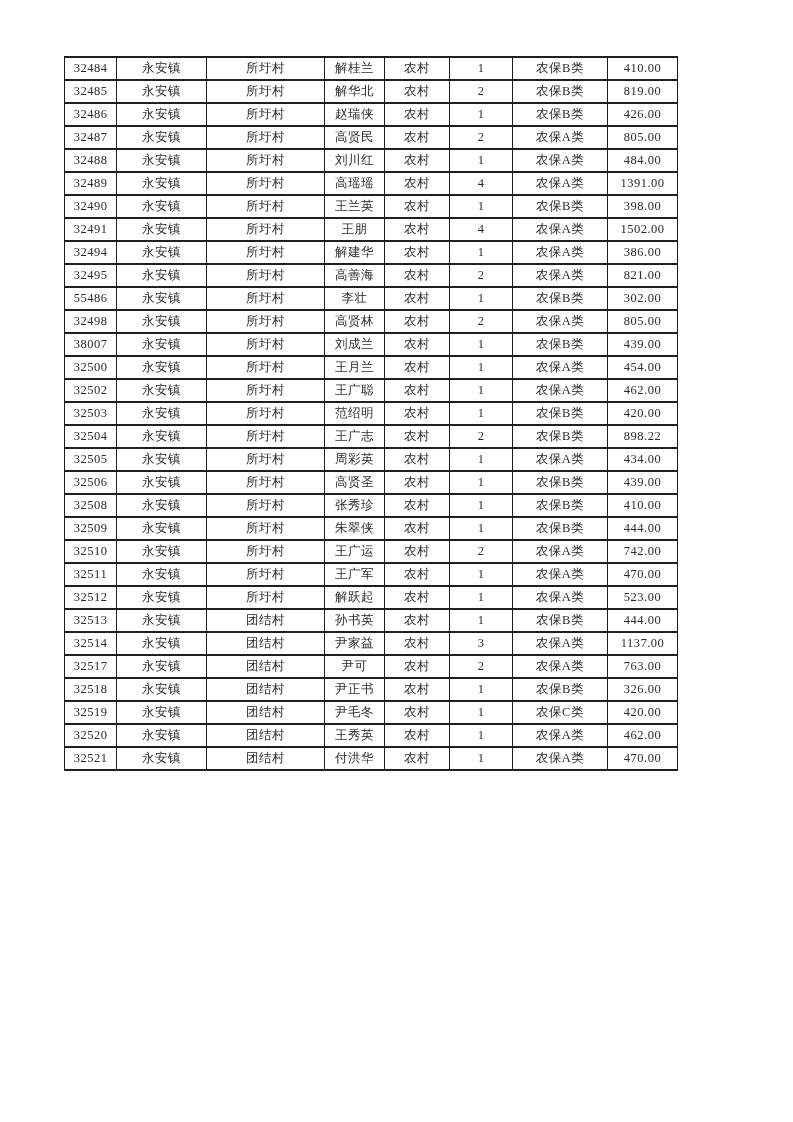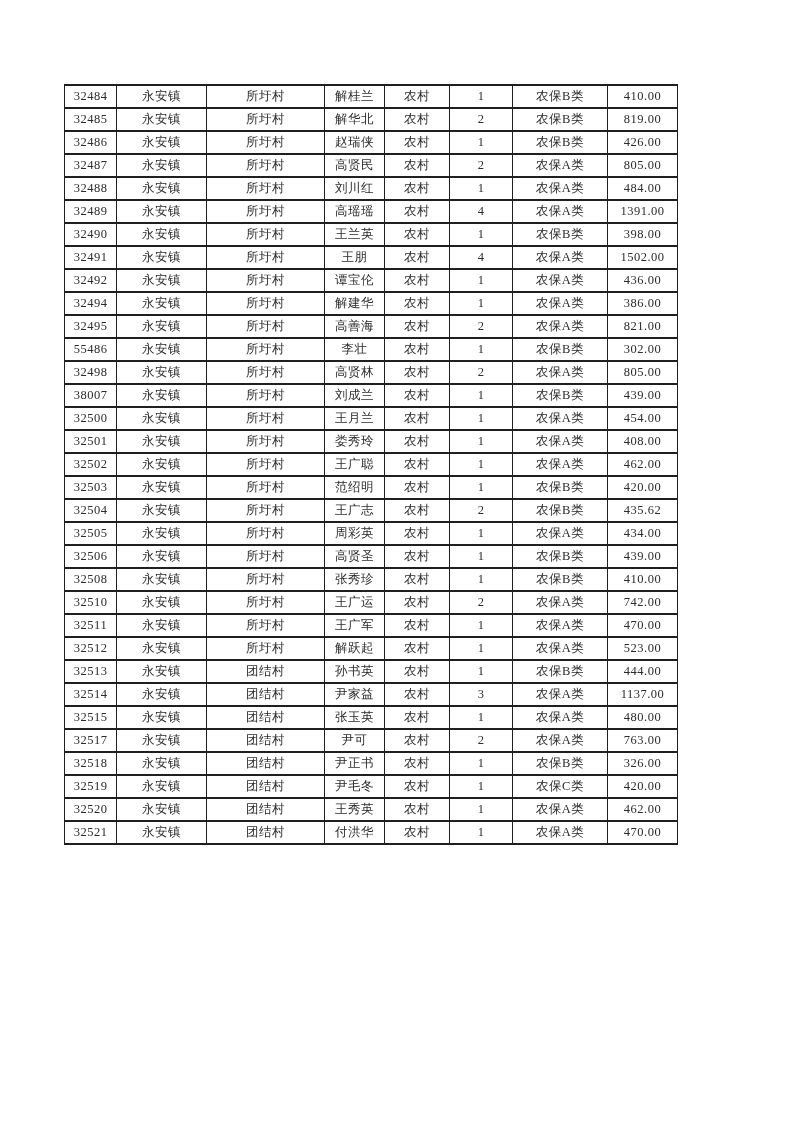--- a/index.html
+++ b/index.html
@@ -12,21 +12,21 @@
     width: 793px;
     height: 1122px;
     background: #ffffff;
     margin: 0 auto;
     overflow: hidden;
     font-family: "Liberation Serif", "DejaVu Serif", serif;
   }
   table.register {
     position: absolute;
     left: 64px;
-    top: 84px;
+    top: 56px;
     width: 613px;
     border-collapse: collapse;
     table-layout: fixed;
   }
   table.register td {
     border: 1px solid #1f1f1f;
     border-top-width: 2px;
     border-bottom-width: 2px;
     height: 21px;
     padding: 0;
@@ -138,30 +138,20 @@
           <td>32491</td>
           <td>永安镇</td>
           <td>所圩村</td>
           <td>王朋</td>
           <td>农村</td>
           <td>4</td>
           <td>农保A类</td>
           <td>1502.00</td>
         </tr>
         <tr>
-          <td>32492</td>
-          <td>永安镇</td>
-          <td>所圩村</td>
-          <td>谭宝伦</td>
-          <td>农村</td>
-          <td>1</td>
-          <td>农保A类</td>
-          <td>436.00</td>
-        </tr>
-        <tr>
           <td>32494</td>
           <td>永安镇</td>
           <td>所圩村</td>
           <td>解建华</td>
           <td>农村</td>
           <td>1</td>
           <td>农保A类</td>
           <td>386.00</td>
         </tr>
         <tr>
@@ -208,30 +198,20 @@
           <td>32500</td>
           <td>永安镇</td>
           <td>所圩村</td>
           <td>王月兰</td>
           <td>农村</td>
           <td>1</td>
           <td>农保A类</td>
           <td>454.00</td>
         </tr>
         <tr>
-          <td>32501</td>
-          <td>永安镇</td>
-          <td>所圩村</td>
-          <td>娄秀玲</td>
-          <td>农村</td>
-          <td>1</td>
-          <td>农保A类</td>
-          <td>408.00</td>
-        </tr>
-        <tr>
           <td>32502</td>
           <td>永安镇</td>
           <td>所圩村</td>
           <td>王广聪</td>
           <td>农村</td>
           <td>1</td>
           <td>农保A类</td>
           <td>462.00</td>
         </tr>
         <tr>
@@ -245,21 +225,21 @@
           <td>420.00</td>
         </tr>
         <tr>
           <td>32504</td>
           <td>永安镇</td>
           <td>所圩村</td>
           <td>王广志</td>
           <td>农村</td>
           <td>2</td>
           <td>农保B类</td>
-          <td>435.62</td>
+          <td>898.22</td>
         </tr>
         <tr>
           <td>32505</td>
           <td>永安镇</td>
           <td>所圩村</td>
           <td>周彩英</td>
           <td>农村</td>
           <td>1</td>
           <td>农保A类</td>
           <td>434.00</td>
@@ -278,20 +258,30 @@
           <td>32508</td>
           <td>永安镇</td>
           <td>所圩村</td>
           <td>张秀珍</td>
           <td>农村</td>
           <td>1</td>
           <td>农保B类</td>
           <td>410.00</td>
         </tr>
         <tr>
+          <td>32509</td>
+          <td>永安镇</td>
+          <td>所圩村</td>
+          <td>朱翠侠</td>
+          <td>农村</td>
+          <td>1</td>
+          <td>农保B类</td>
+          <td>444.00</td>
+        </tr>
+        <tr>
           <td>32510</td>
           <td>永安镇</td>
           <td>所圩村</td>
           <td>王广运</td>
           <td>农村</td>
           <td>2</td>
           <td>农保A类</td>
           <td>742.00</td>
         </tr>
         <tr>
@@ -326,30 +316,20 @@
         </tr>
         <tr>
           <td>32514</td>
           <td>永安镇</td>
           <td>团结村</td>
           <td>尹家益</td>
           <td>农村</td>
           <td>3</td>
           <td>农保A类</td>
           <td>1137.00</td>
-        </tr>
-        <tr>
-          <td>32515</td>
-          <td>永安镇</td>
-          <td>团结村</td>
-          <td>张玉英</td>
-          <td>农村</td>
-          <td>1</td>
-          <td>农保A类</td>
-          <td>480.00</td>
         </tr>
         <tr>
           <td>32517</td>
           <td>永安镇</td>
           <td>团结村</td>
           <td>尹可</td>
           <td>农村</td>
           <td>2</td>
           <td>农保A类</td>
           <td>763.00</td>

